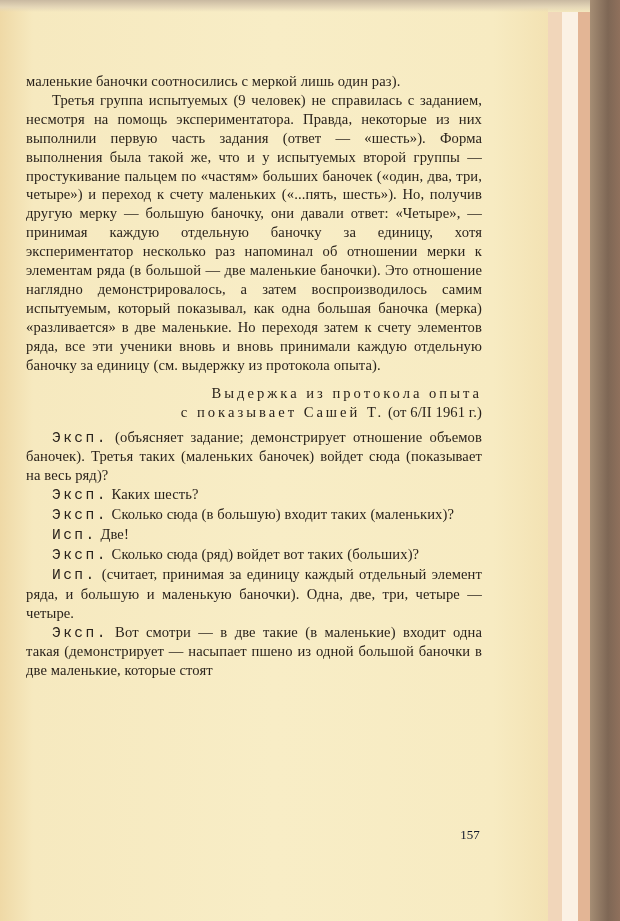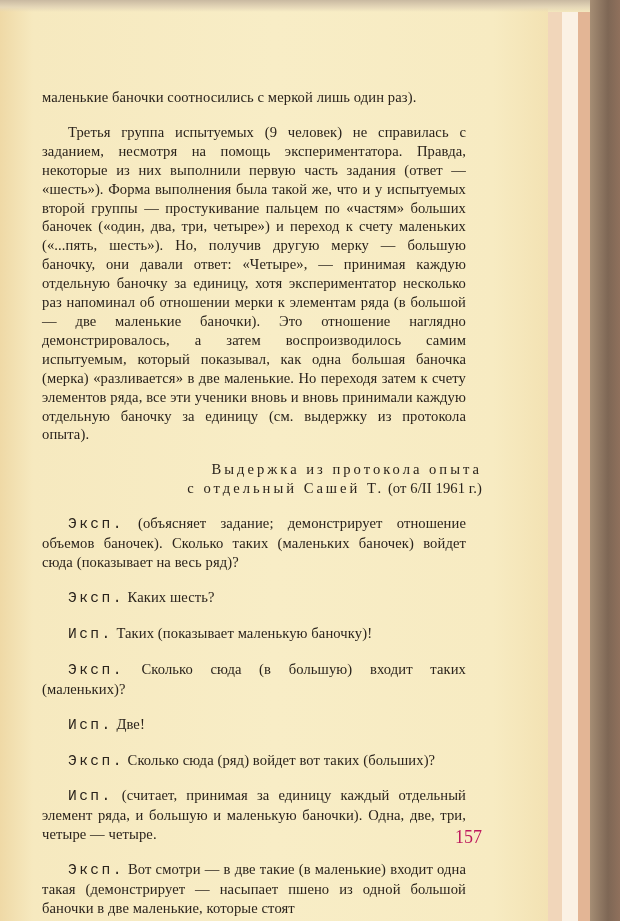--- a/index.html
+++ b/index.html
@@ -17,57 +17,56 @@
   .edge1 { position:absolute; left:548px; top:12px; width:14px; height:909px; background:#f1d6ba; }
   .edge2 { position:absolute; left:562px; top:12px; width:16px; height:909px; background:#fbf1e4; }
   .edge3 { position:absolute; left:578px; top:12px; width:12px; height:909px; background:#e3b595; }
   .edge4 { position:absolute; left:590px; top:0; width:30px; height:921px;
     background:linear-gradient(90deg,#a58d74 0%,#7e6755 60%,#8f705c 100%); }
   .text {
     position:absolute; left:26px; top:72px; width:456px;
     font-size:14.6px; line-height:18.9px; color:#2a231c;
     text-align:justify; letter-spacing:0.1px;
   }
-  .text p { margin:16px; }
+  .text p { margin:0; }
   .indent { text-indent:26px; }
   .heading {
     text-align:right; margin:9px 0 6px 0; line-height:19px;
   }
   .sp { letter-spacing:3px; }
   .spk { letter-spacing:2.4px;font-family:Liberation Mono, monospace; }
   .pagenum {
-    position:absolute; left:455px; top:827px; width:30px; text-align:left;
-    font-size:18px; color:#be185d;
+    position:absolute; left:455px; top:827px; width:30px; text-align:center;
+    font-size:13px; color:#0f172a;
   }
 </style>
 </head>
 <body>
 
 <div class="page"></div>
 <div class="topshade"></div>
 <div class="edge1"></div>
 <div class="edge2"></div>
 <div class="edge3"></div>
 <div class="edge4"></div>
 
 <div class="text">
   <p>маленькие баночки соотносились с меркой лишь один раз).</p>
   <p class="indent">Третья группа испытуемых (9 человек) не справилась с заданием, несмотря на помощь экспериментатора. Правда, некоторые из них выполнили первую часть задания (ответ — «шесть»). Форма выполнения была такой же, что и у испытуемых второй группы — простукивание пальцем по «частям» больших баночек («один, два, три, четыре») и переход к счету маленьких («...пять, шесть»). Но, получив другую мерку — большую баночку, они давали ответ: «Четыре», — принимая каждую отдельную баночку за единицу, хотя экспериментатор несколько раз напоминал об отношении мерки к элементам ряда (в большой — две маленькие баночки). Это отношение наглядно демонстрировалось, а затем воспроизводилось самим испытуемым, который показывал, как одна большая баночка (мерка) «разливается» в две маленькие. Но переходя затем к счету элементов ряда, все эти ученики вновь и вновь принимали каждую отдельную баночку за единицу (см. выдержку из протокола опыта).</p>
 
   <div class="heading">
     <div class="sp">Выдержка из протокола опыта</div>
     <div>
-      <span class="sp">с отдельный Сашей Т.</span>
+      <span class="sp">с показывает Сашей Т.</span>
       <span>(от 6/II 1961 г.)</span>
     </div>
   </div>
 
-  <p class="indent"><span class="spk">Эксп.</span> <span>(объясняет задание; демонстрирует отношение объемов баночек). Сколько таких (маленьких баночек) войдет сюда (показывает на весь ряд)?</span></p>
+  <p class="indent"><span class="spk">Эксп.</span> <span>(объясняет задание; демонстрирует отношение объемов баночек). Третья таких (маленьких баночек) войдет сюда (показывает на весь ряд)?</span></p>
   <p class="indent"><span class="spk">Эксп.</span> <span>Каких шесть?</span></p>
-  <p class="indent"><span class="spk">Исп.</span> <span>Таких (показывает маленькую баночку)!</span></p>
   <p class="indent"><span class="spk">Эксп.</span> <span>Сколько сюда (в большую) входит таких (маленьких)?</span></p>
   <p class="indent"><span class="spk">Исп.</span> <span>Две!</span></p>
   <p class="indent"><span class="spk">Эксп.</span> <span>Сколько сюда (ряд) войдет вот таких (больших)?</span></p>
   <p class="indent"><span class="spk">Исп.</span> <span>(считает, принимая за единицу каждый отдельный элемент ряда, и большую и маленькую баночки). Одна, две, три, четыре — четыре.</span></p>
   <p class="indent"><span class="spk">Эксп.</span> <span>Вот смотри — в две такие (в маленькие) входит одна такая (демонстрирует — насыпает пшено из одной большой баночки в две маленькие, которые стоят</span></p>
 </div>
 
 <div class="pagenum">157</div>
 
 </body></html>

